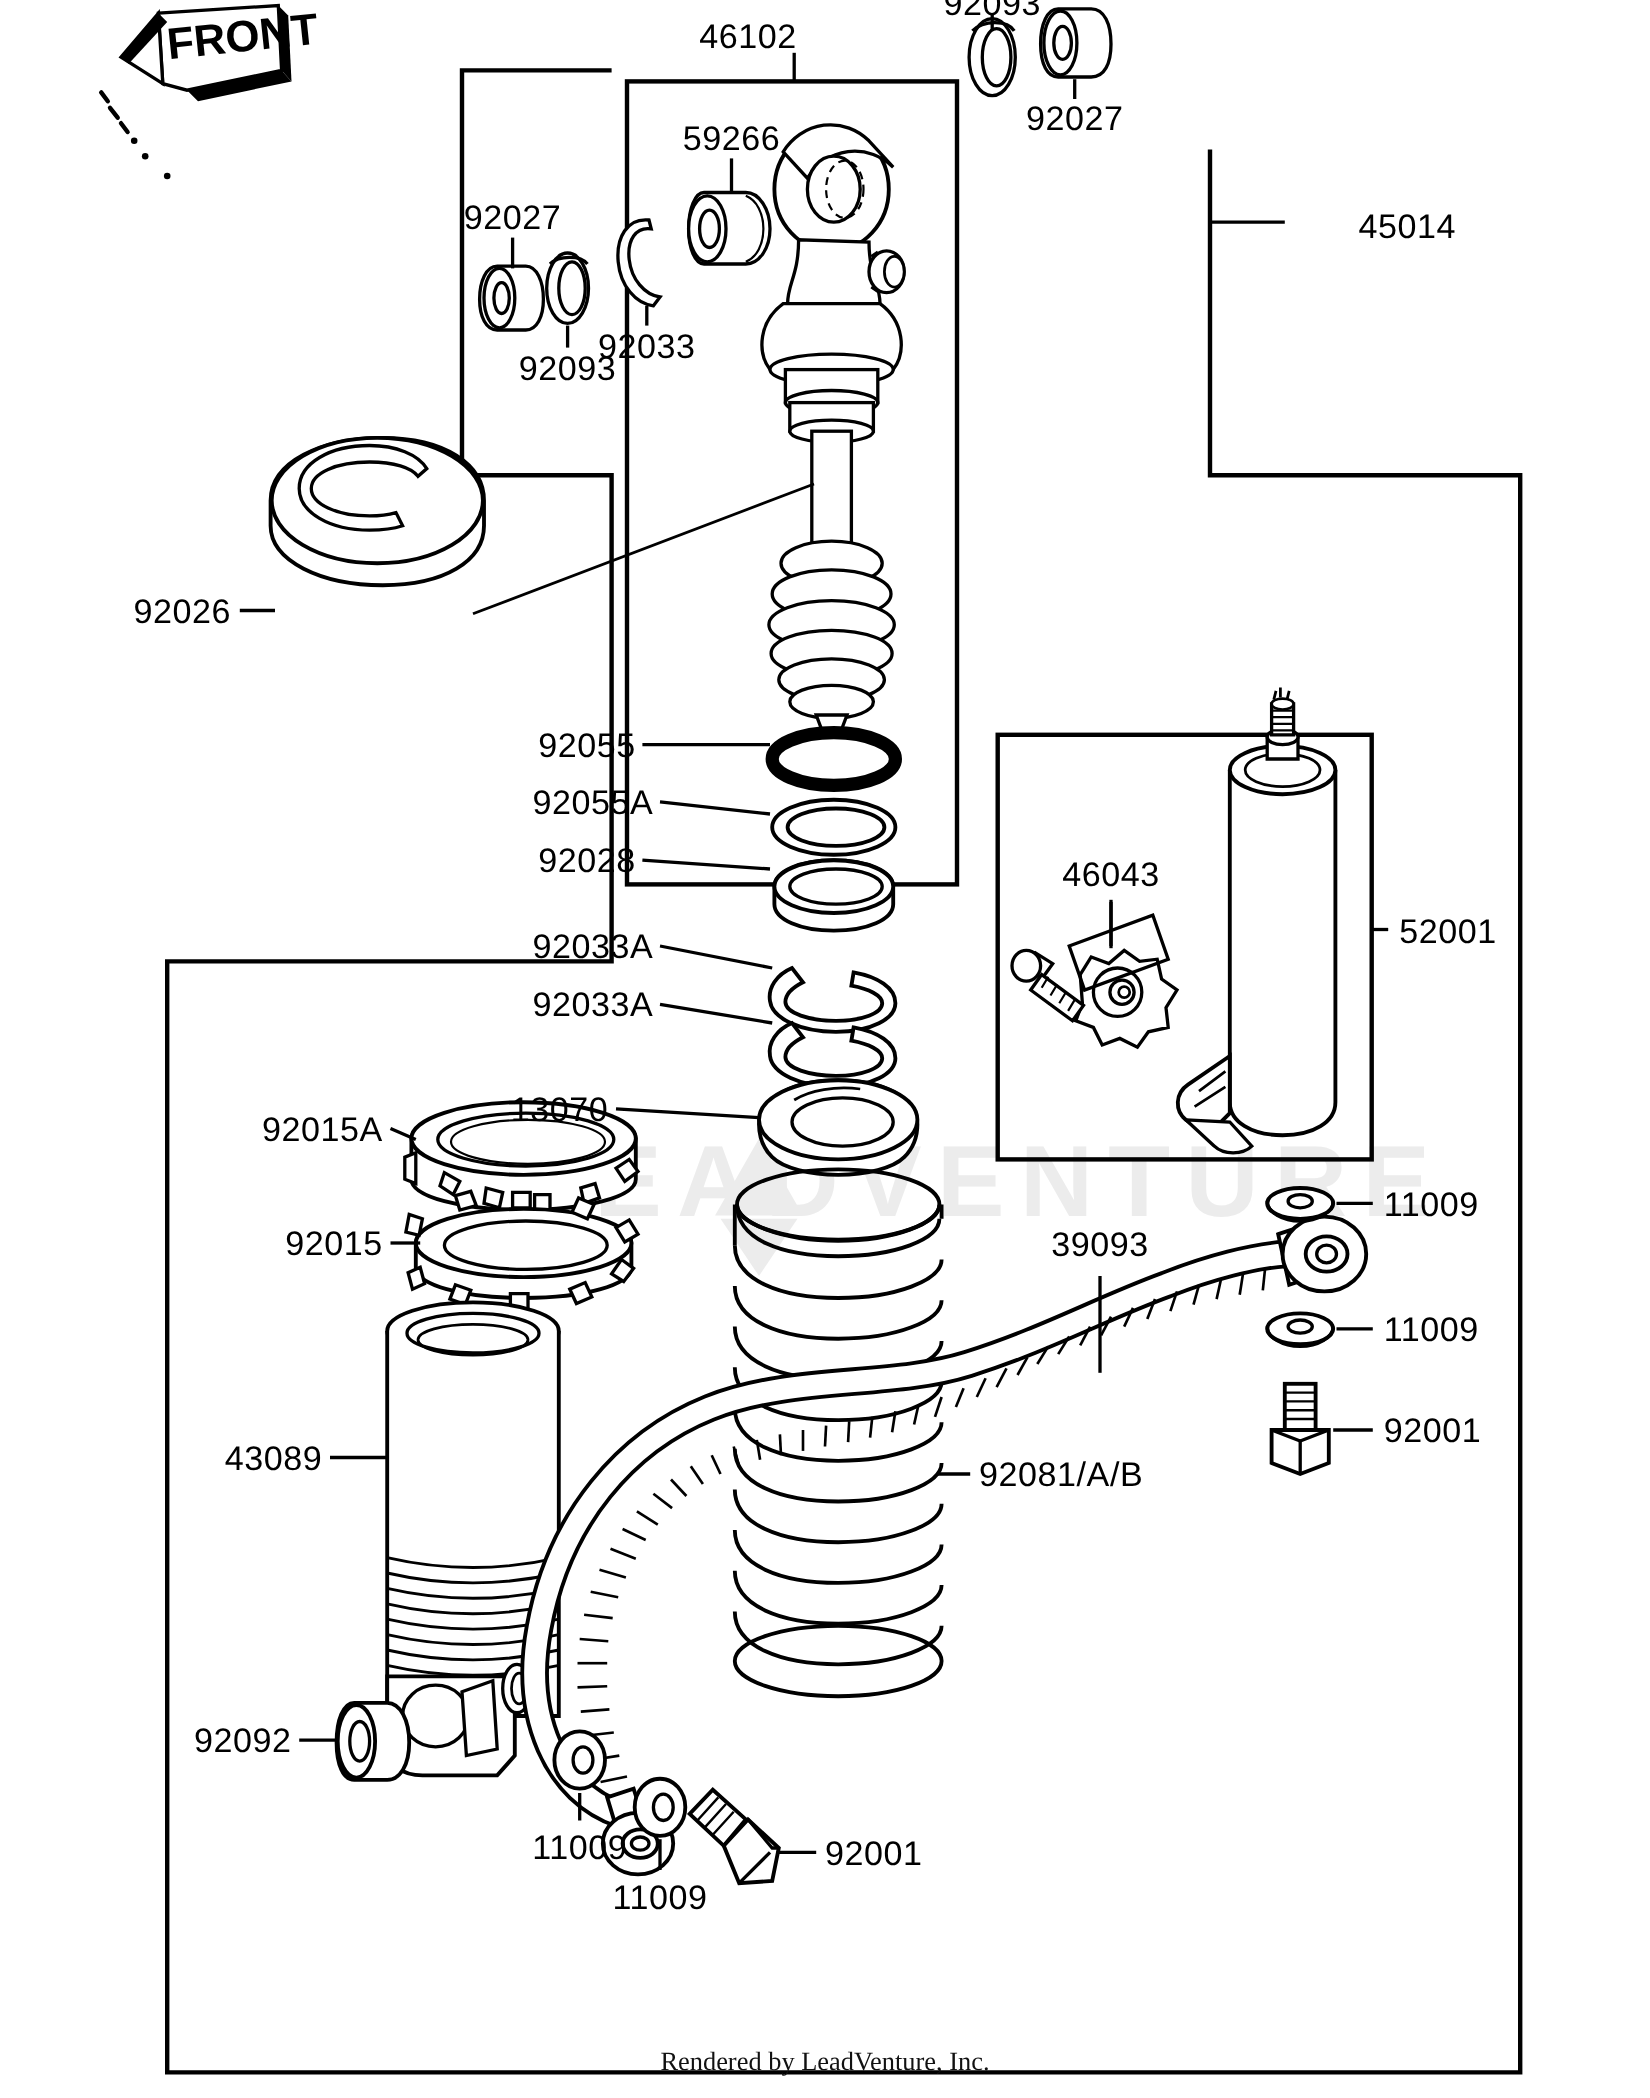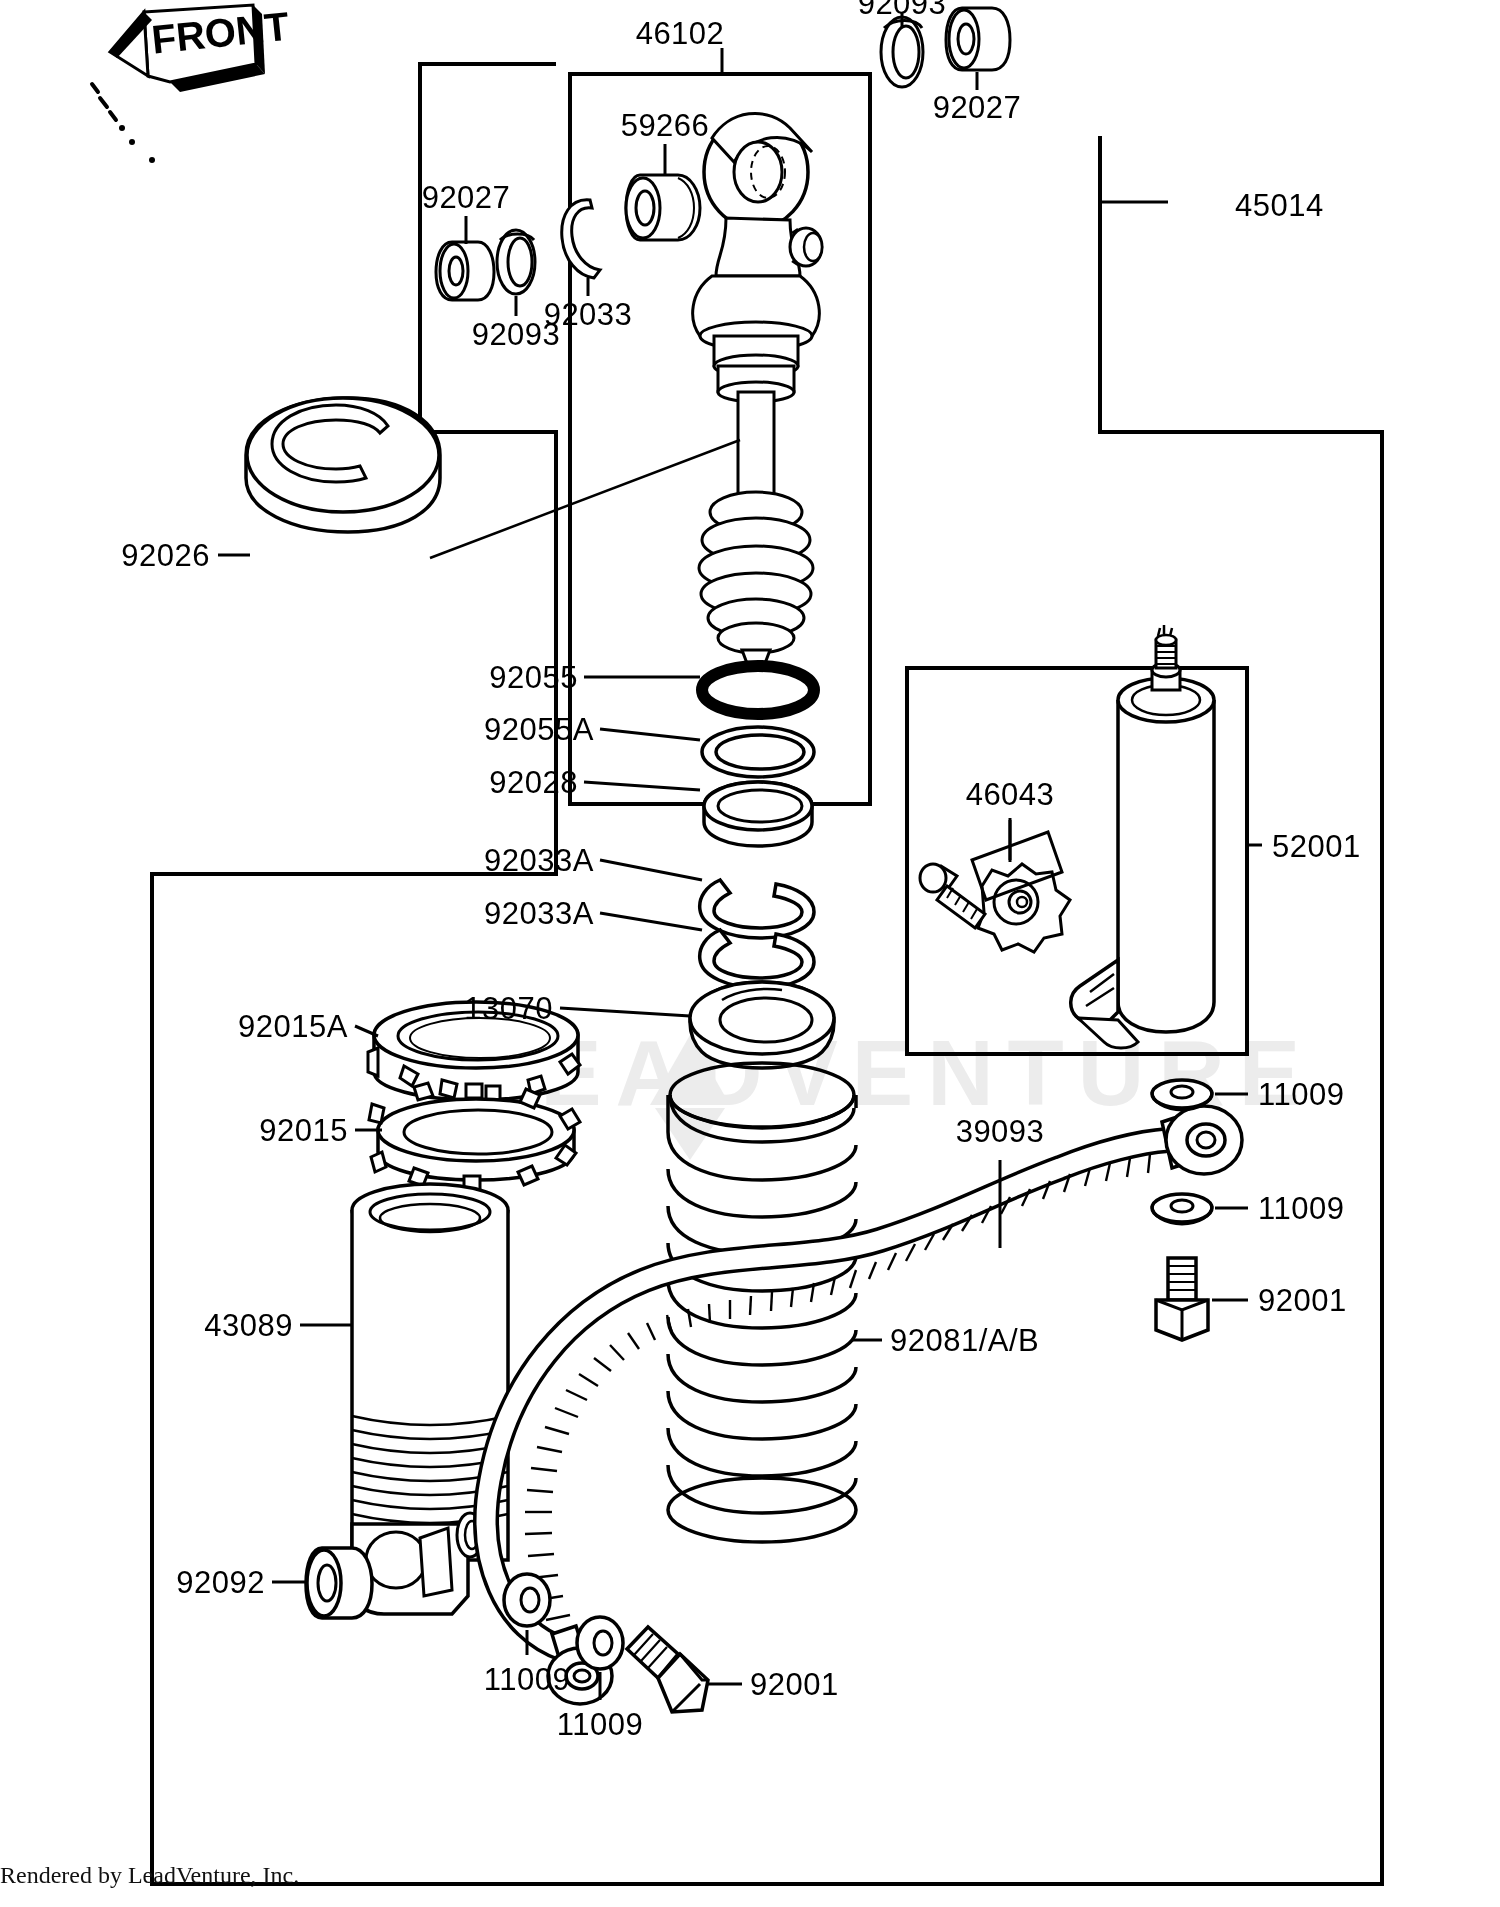--- a/index.html
+++ b/index.html
@@ -1,20 +1,20 @@
 <!DOCTYPE html>
 <html><head>
 <meta charset="utf-8">
 <style>
   html,body{margin:0;padding:0;background:#fff;}
   body{font-family:"Liberation Sans",sans-serif;}
   #page{position:relative;width:1500px;height:1907px;background:#fff;overflow:hidden;}
   svg{display:block;}
   .lbl{font-family:"Liberation Sans",sans-serif;font-size:31px;fill:#000;letter-spacing:0.5px;}
-  .footer{position:absolute;left:0;right:0;bottom:18px;text-align:left;font-size:24px;color:#111;font-family:"Liberation Serif",serif;}
+  .footer{position:absolute;left:0;right:0;bottom:18px;text-align:center;font-size:24px;color:#111;font-family:"Liberation Serif",serif;}
   .wm{font-family:"Liberation Sans",sans-serif;font-size:92px;fill:#ececec;letter-spacing:14px;font-weight:bold;}
 </style>
 </head>
 <body>
 
 <div id="page">
 
 <svg width="1500" height="1907" viewBox="0 0 1500 1907" xmlns="http://www.w3.org/2000/svg">
 
   <defs>

